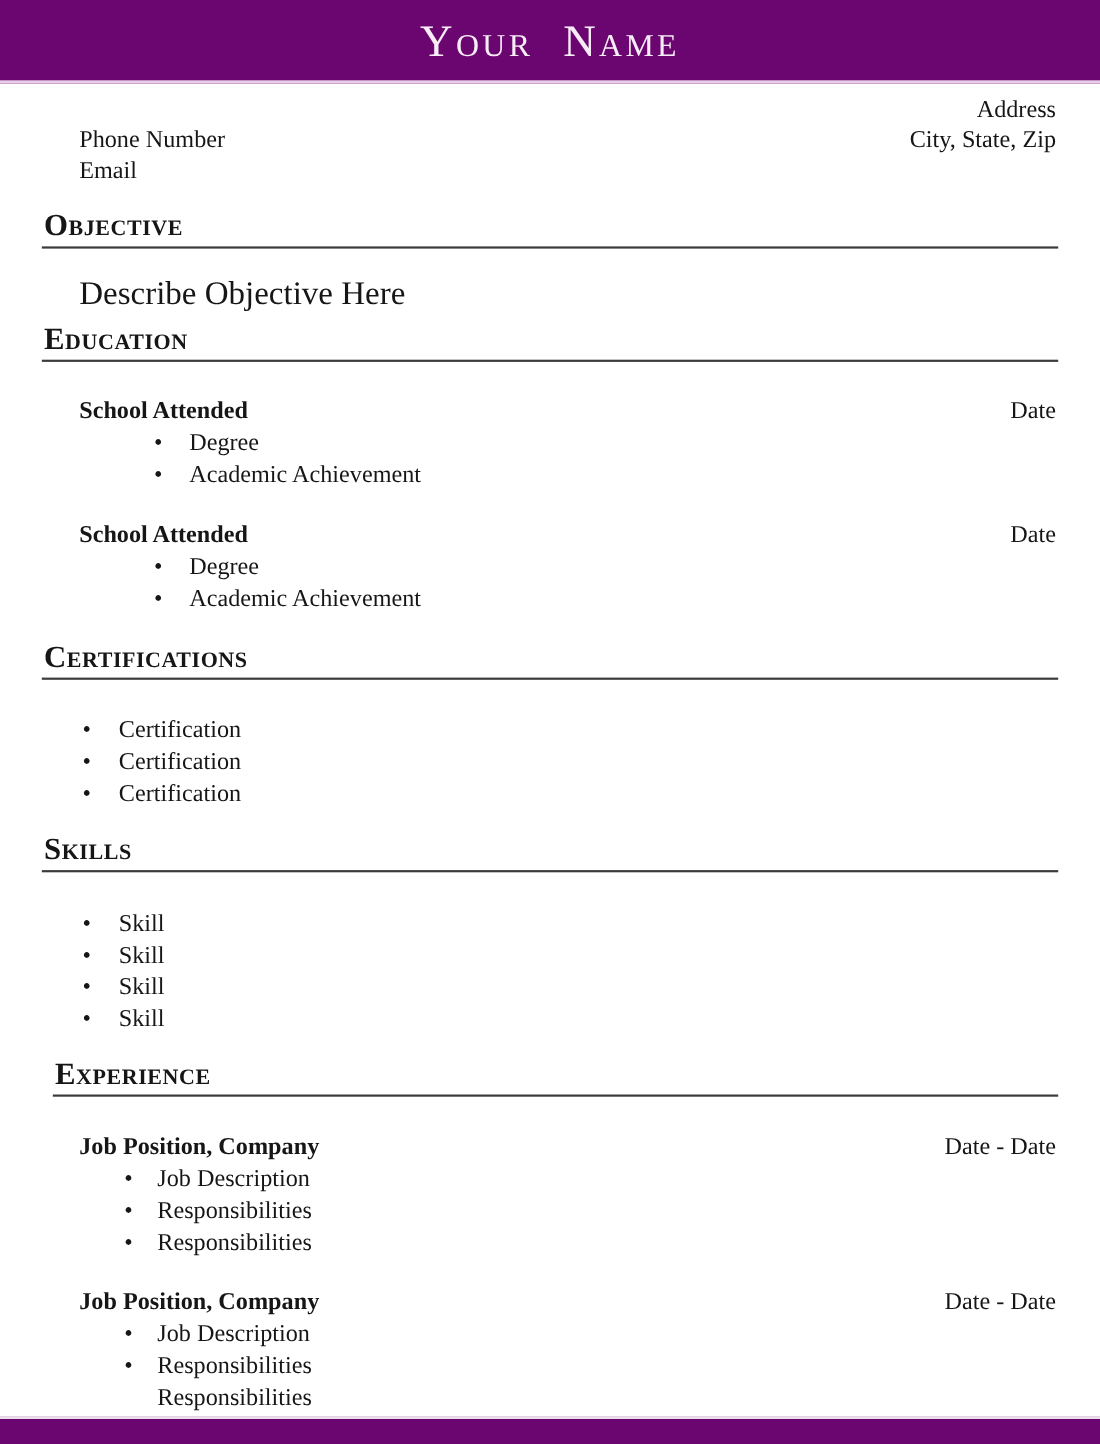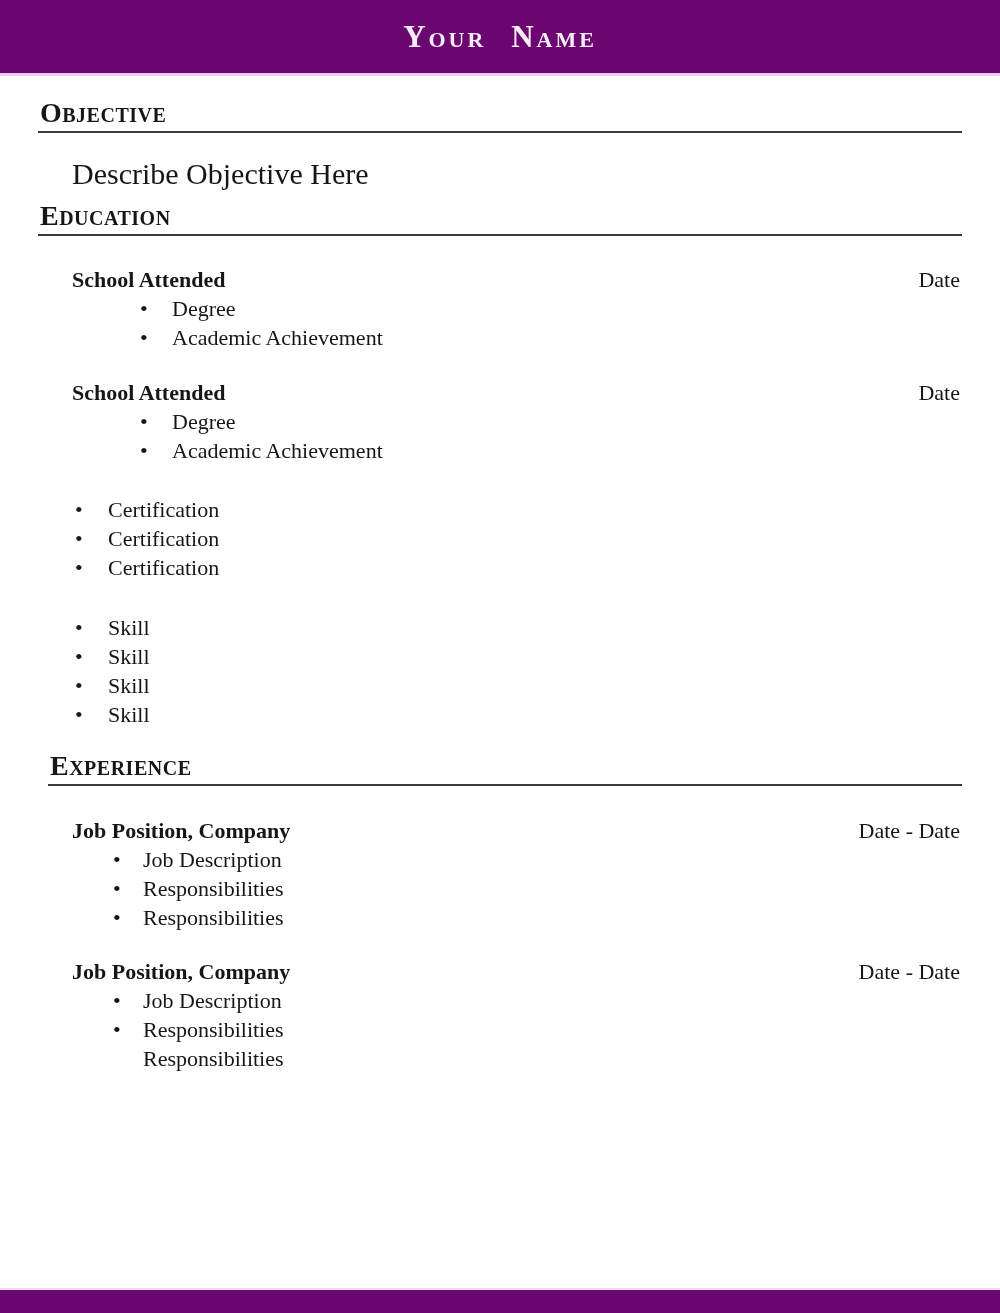--- a/index.html
+++ b/index.html
@@ -17,24 +17,24 @@
   .topbar {
     height: 73px;
     background: #6B0670;
     border-bottom: 3px solid #E9CCE9;
     display: flex;
     align-items: center;
     justify-content: center;
   }
   .name {
     font-variant: small-caps;
-    font-size: 31px;
+    font-size: 41px;
     letter-spacing: 3px;
     word-spacing: 14px;
-    font-weight: bold;
+    font-weight: normal;
     color: #F8ECF8;
   }
 
   
   .contact { margin-top: 9px; font-size: 22px; line-height: 28px; }
   .c-row { display: flex; justify-content: space-between; padding-left: 72px; padding-right: 40px; }
 
   
   .sec-title {
     margin: 0 38px;
@@ -90,20 +90,34 @@
 </style>
 </head>
 <body>
 
 <div class="page">
 
   <header class="topbar">
     <div class="name">Your Name</div>
   </header>
 
+  <div class="contact">
+    <div class="c-row">
+      <span></span>
+      <span>Address</span>
+    </div>
+    <div class="c-row">
+      <span>Phone Number</span>
+      <span>City, State, Zip</span>
+    </div>
+    <div class="c-row">
+      <span>Email</span>
+      <span></span>
+    </div>
+  </div>
 
   <h2 class="sec-title" id="sec-objective">Objective</h2>
   <p class="objective-body">Describe Objective Here</p>
 
   <h2 class="sec-title" id="sec-education">Education</h2>
   <div class="entries-edu">
     <div class="entry">
       <div class="entry-head">
         <span class="bold">School Attended</span>
         <span>Date</span>
@@ -126,35 +140,37 @@
         <span class="dot">•</span>
         <span>Degree</span>
       </div>
       <div class="li li-edu">
         <span class="dot">•</span>
         <span>Academic Achievement</span>
       </div>
     </div>
   </div>
 
+  <h2 class="sec-title" id="sec-certifications">Certifications</h2>
   <div class="list-flat-certs">
     <div class="li li-flat">
       <span class="dot">•</span>
       <span>Certification</span>
     </div>
     <div class="li li-flat">
       <span class="dot">•</span>
       <span>Certification</span>
     </div>
     <div class="li li-flat">
       <span class="dot">•</span>
       <span>Certification</span>
     </div>
   </div>
 
+  <h2 class="sec-title" id="sec-skills">Skills</h2>
   <div class="list-flat-skills">
     <div class="li li-flat">
       <span class="dot">•</span>
       <span>Skill</span>
     </div>
     <div class="li li-flat">
       <span class="dot">•</span>
       <span>Skill</span>
     </div>
     <div class="li li-flat">

